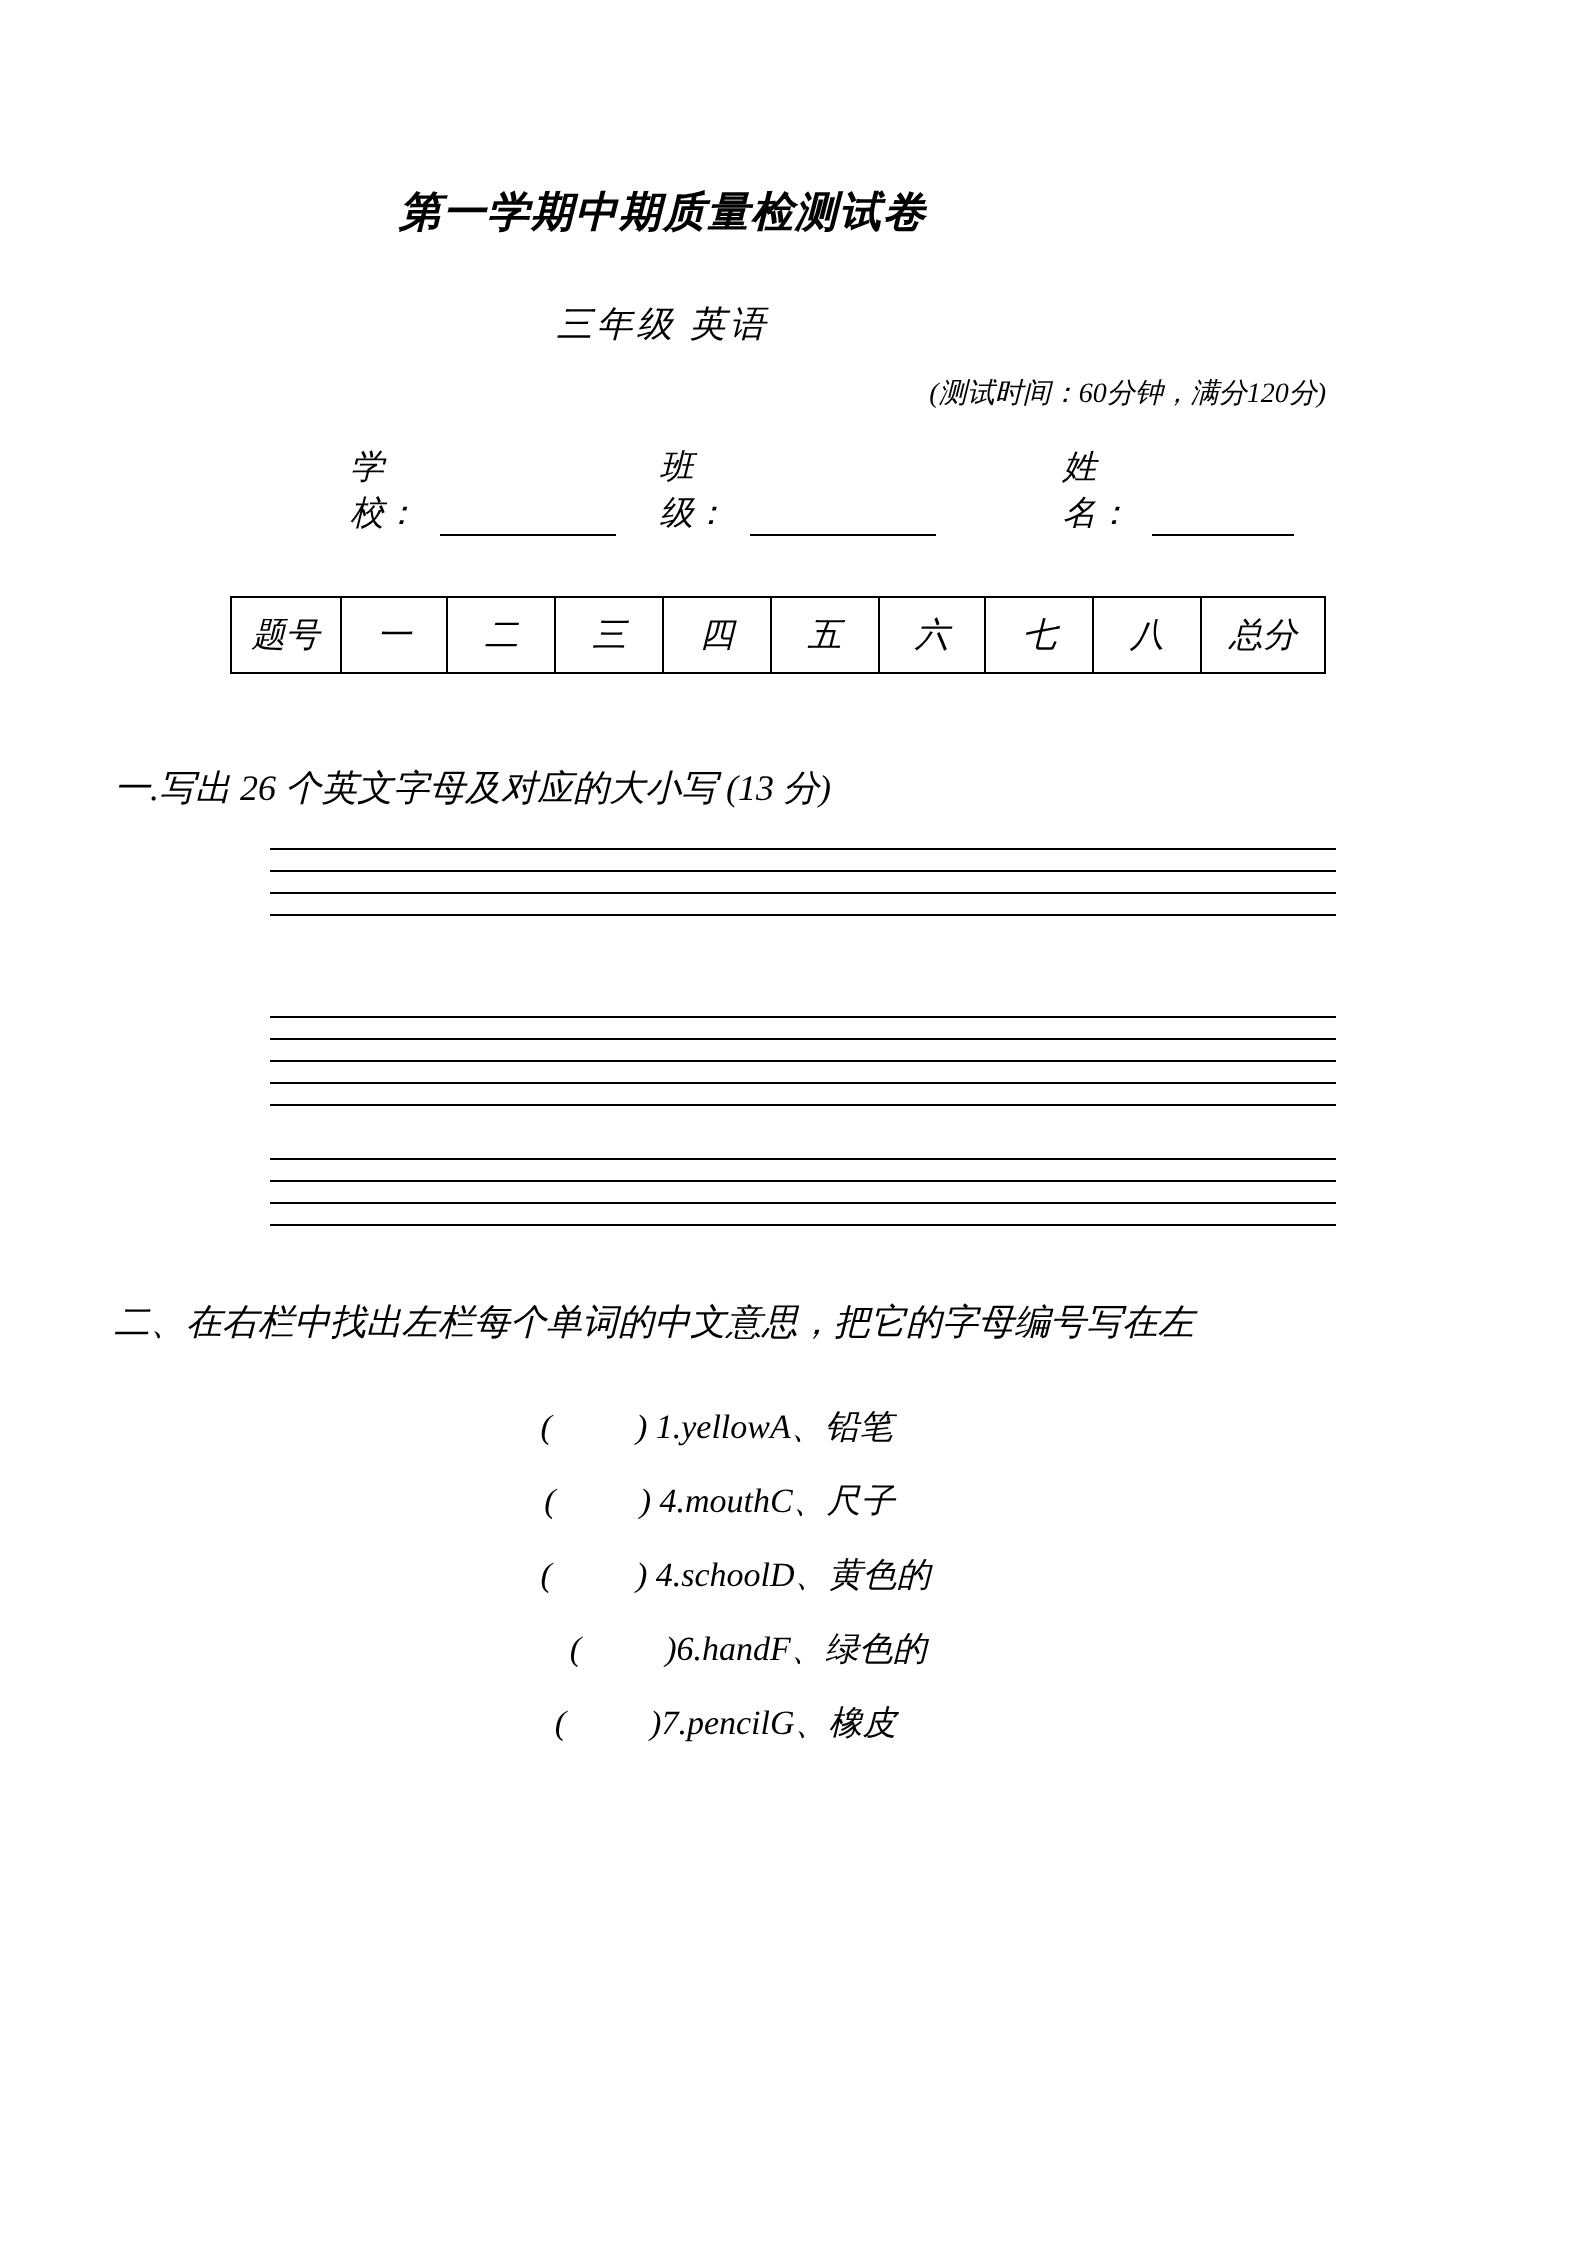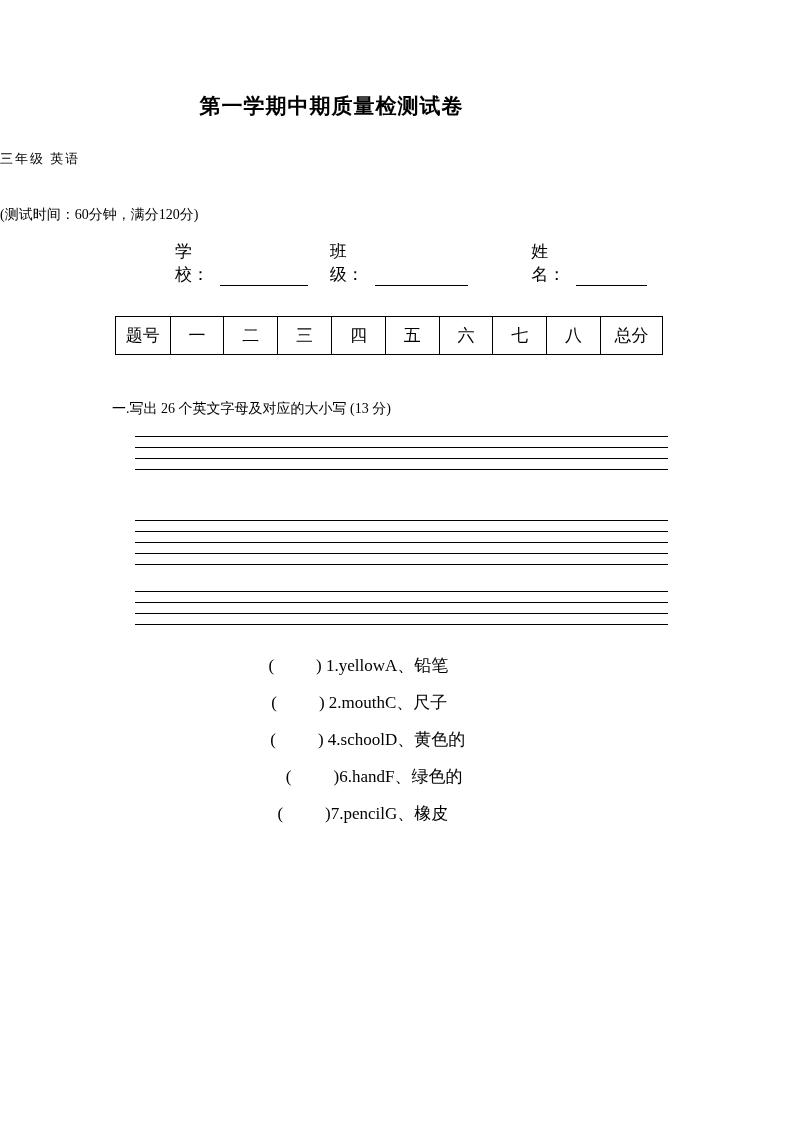--- a/index.html
+++ b/index.html
@@ -4,44 +4,44 @@
 <style>
   * { margin: 0; padding: 0; box-sizing: border-box; }
   html, body { background: #ffffff; }
   body {
     width: 793px; height: 1122px;
     font-family: "Liberation Serif", "DejaVu Serif", serif;
     color: #000;
     position: relative;
     overflow: hidden;
   }
-  .page { width: 663px; height: 1122px; padding-top: 92px; }
+  .page { width: 663px; height: 1122px; padding-top: 92px; font-style: italic; }
 
   .title { text-align: center; font-size: 21px; font-weight: bold; letter-spacing: 1px; }
-  .subtitle { font-size: 13px; margin-top: 30px; letter-spacing: 2px; }
-  .meta { text-align: left; font-size: 14px; margin-top: 38px; }
+  .subtitle { text-align: center; font-size: 18px; margin-top: 30px; letter-spacing: 2px; }
+  .meta { text-align: right; font-size: 14px; margin-top: 14px; }
 
   .fields { display: flex; align-items: flex-end; margin: 16px 16px 0 175px; font-size: 17px; }
   .blank { display: inline-block; border-bottom: 1px solid #000; height: 19px; vertical-align: bottom; }
   .blank.school { width: 100px; }
   .blank.clazz  { width: 105px; }
   .blank.name   { width: 80px; }
   .gap1 { width: 24px; } .gap2 { width: 72px; }
 
   table.score { border-collapse: collapse; margin: 30px 0 0 115px; table-layout: fixed; padding-left: 29px; }
   table.score td {
     border: 1.6px solid #000; text-align: center; vertical-align: middle;
     font-size: 17px; width: 62px; padding: 0;
   }
   table.score td.first { width: 63px; }
   table.score td.last  { width: 72px; }
   table.score tr.hdr td { height: 38px; }
   table.score tr.val td { height: 50px; }
 
-  .sec-heading { margin-left: 112px; font-size: 14px; }
+  .sec-heading { margin-left: 57px; font-size: 18px; }
   .sec1 { margin-top: 45px; }
 
   .lines { margin-left: 135px; width: 533px; }
   .lines .ln { border-top: 1px solid #000; height: 11px; }
   .lines .ln.end { height: 0; }
   .g1 { margin-top: 18px; }
   .g2 { margin-top: 50px; }
   .g3 { margin-top: 26px; }
 
   .sec2-l1 { margin-top: 36px; }
@@ -106,28 +106,29 @@
     <div class="ln end"></div>
   </div>
 
   <div class="lines g3">
     <div class="ln"></div>
     <div class="ln"></div>
     <div class="ln"></div>
     <div class="ln end"></div>
   </div>
 
+  <div class="sec-heading sec2-l1">二、在右栏中找出左栏每个单词的中文意思，把它的字母编号写在左</div>
 
   <div class="match">
     <div class="row">
       <span class="left"><span>(</span><span class="sp"></span><span>) 1.yellow</span></span>
       <span class="right">A、铅笔</span>
     </div>
     <div class="row">
-      <span class="left"><span>(</span><span class="sp"></span><span>) 2.mouth</span></span>
+      <span class="left"><span>(</span><span class="sp"></span><span>) 4.mouth</span></span>
       <span class="right">C、尺子</span>
     </div>
     <div class="row">
       <span class="left"><span>(</span><span class="sp"></span><span>) 4.school</span></span>
       <span class="right">D、黄色的</span>
     </div>
     <div class="row">
       <span class="left"><span>(</span><span class="sp"></span><span>)6.hand</span></span>
       <span class="right">F、绿色的</span>
     </div>

